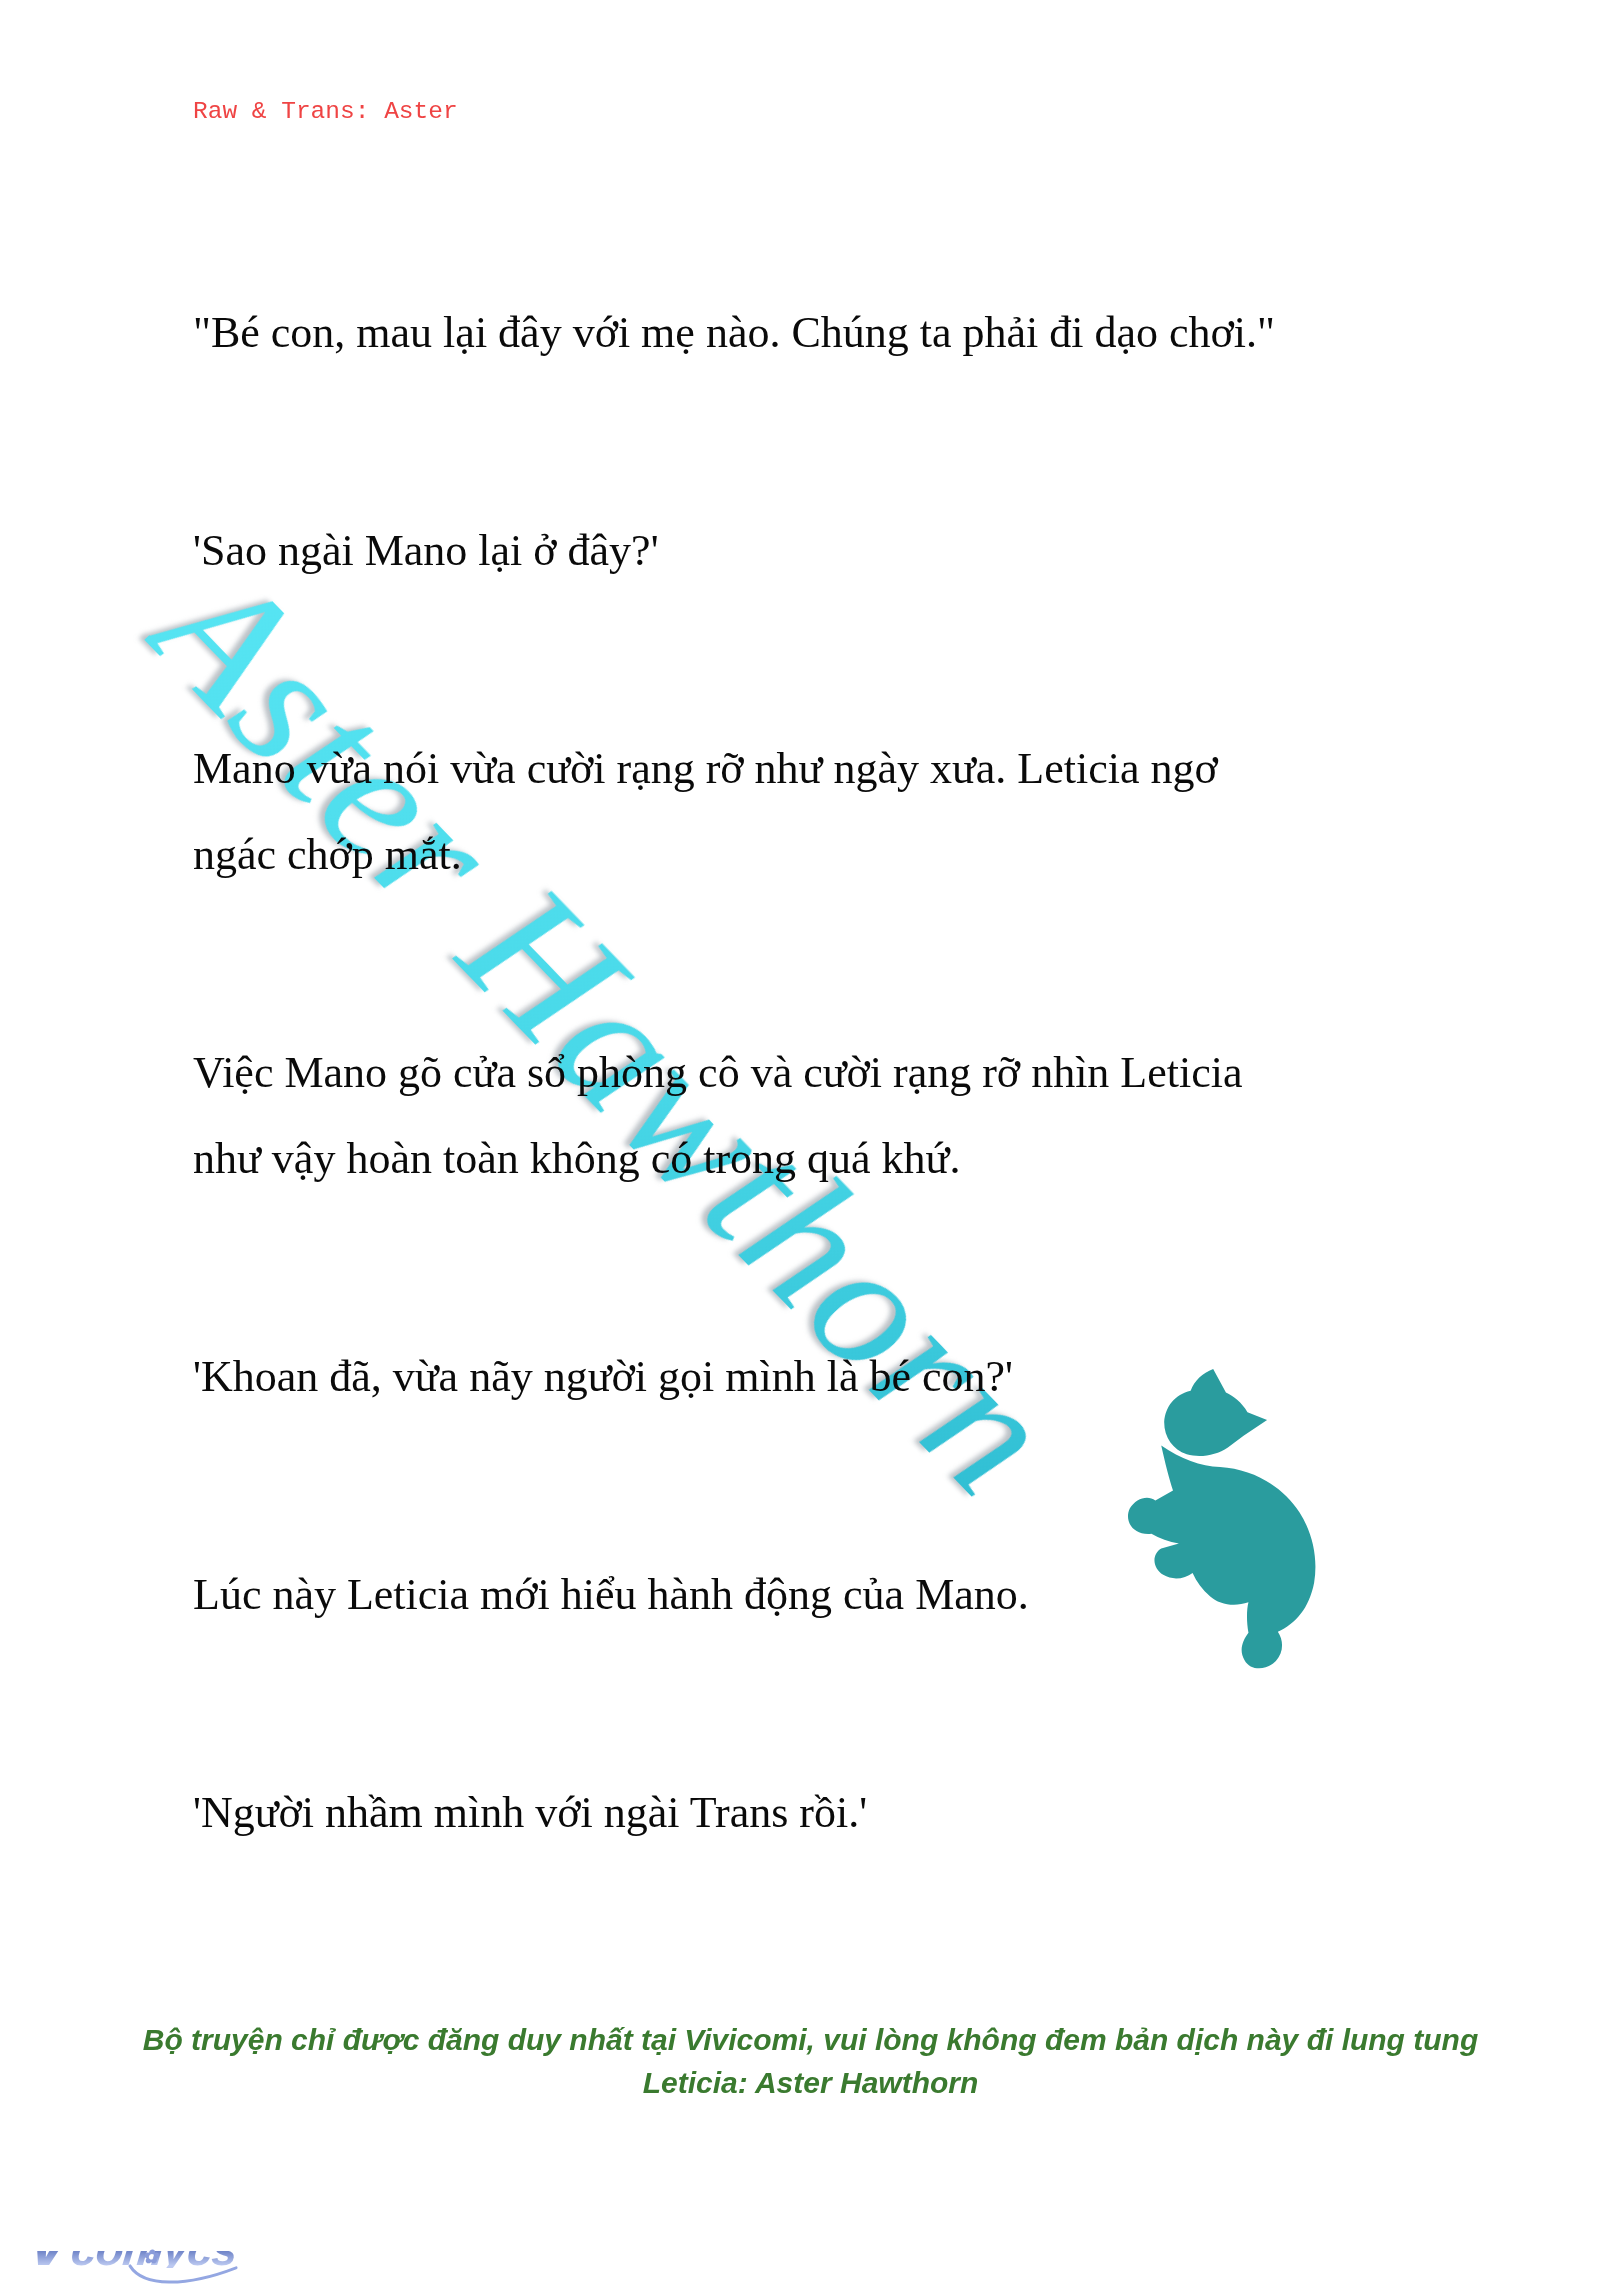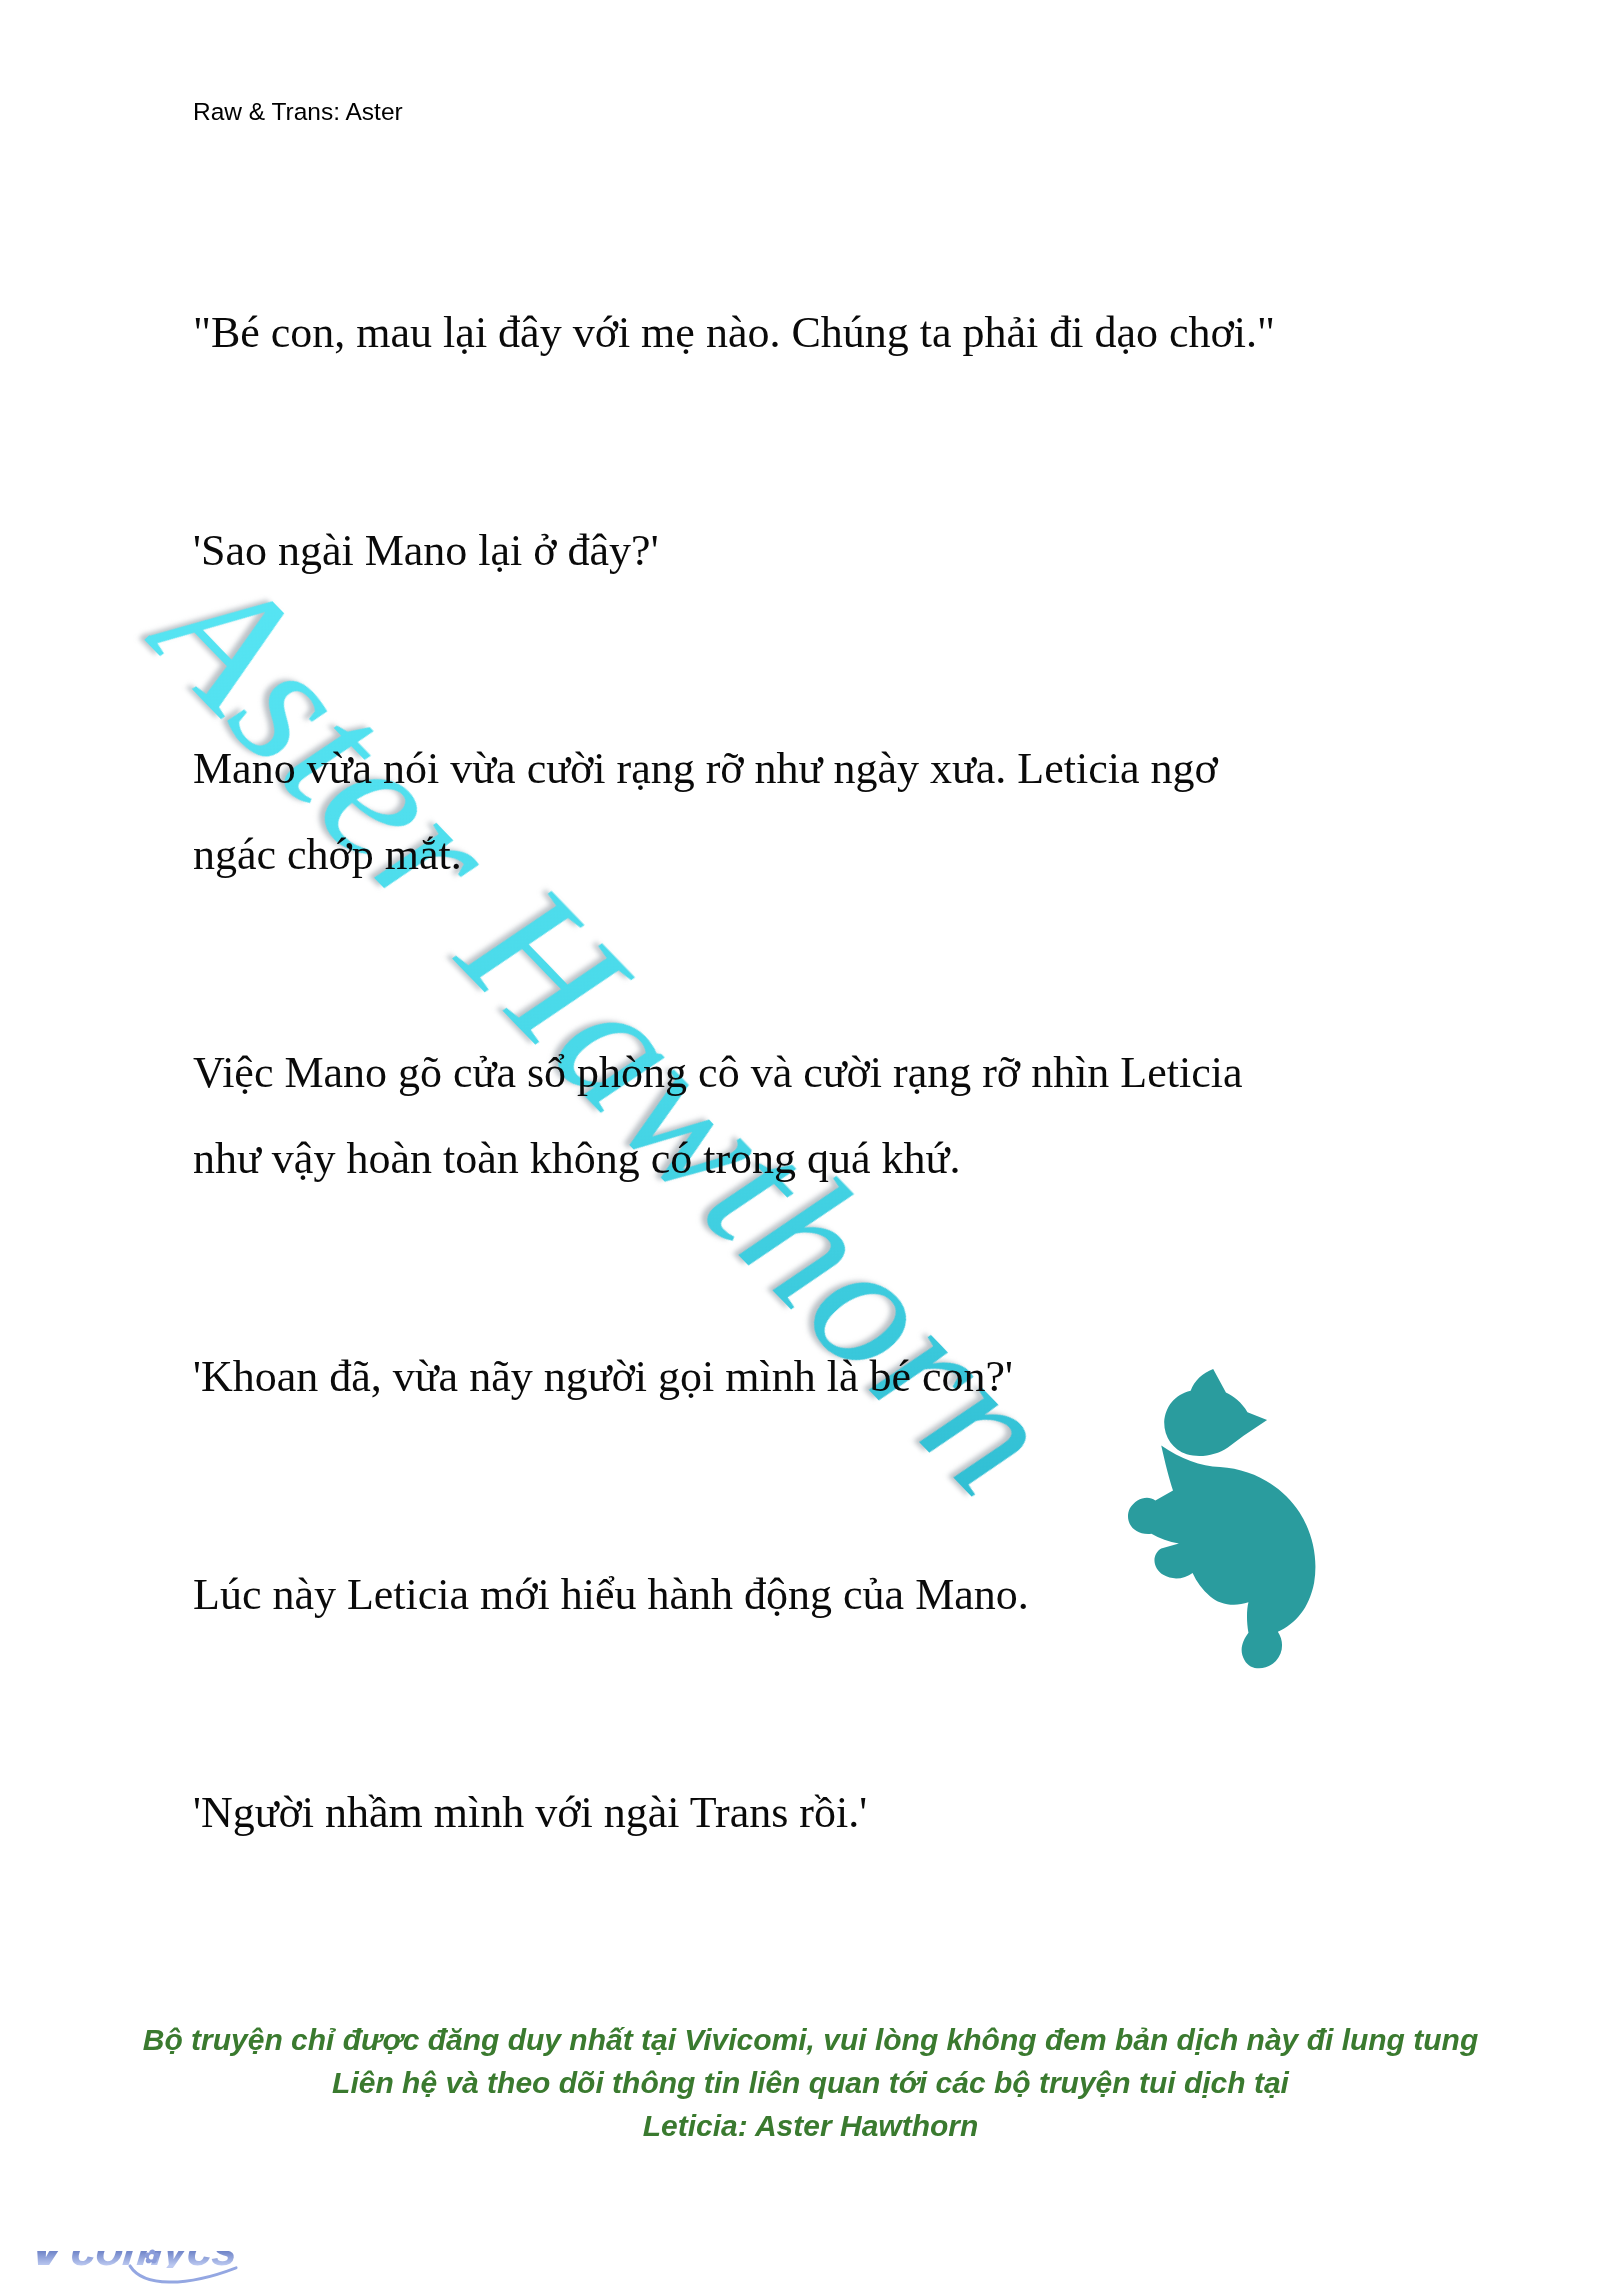--- a/index.html
+++ b/index.html
@@ -6,22 +6,22 @@
   body {
     width:1621px; height:2293px;
     background:#ffffff;
     position:relative;
     overflow:hidden;
     font-family:"Liberation Serif", serif;
   }
 
   .header-credit {
     position:absolute; left:193px; top:98px;
-    font-family:Liberation Sans, sans-serif;
-    font-size:24.5px; color:#000000;
+    font-family:Liberation Mono, monospace;
+    font-size:24.5px; color:#ef4444;
     z-index:3; white-space:nowrap;
   }
 
   .content {
     position:absolute; left:193px; top:290px; width:1245px;
     z-index:3;
   }
   .para { margin:0 0 132px 0; }
   .para .line {
     font-size:44px; line-height:86px; color:#0a0a0a;
@@ -143,21 +143,20 @@
   <div class="para">
     <div class="line">Lúc này Leticia mới hiểu hành động của Mano.</div>
   </div>
   <div class="para">
     <div class="line">'Người nhầm mình với ngài Trans rồi.'</div>
   </div>
 </div>
 
 <div class="footer-notice">
   <div>Bộ truyện chỉ được đăng duy nhất tại Vivicomi, vui lòng không đem bản dịch này đi lung tung</div>
-  <div>Liên hệ và theo dõi thông tin liên quan tới các bộ truyện tui dịch tại</div>
   <div>Leticia: Aster Hawthorn</div>
 </div>
 
 <div class="logo">
   <span class="logo-text">
     <span class="logo-v">V</span><span class="logo-rest">comycs</span>
   </span>
   <span class="logo-flower">✿</span>
   <svg class="logo-swash" width="118" height="29" viewBox="0 0 120 30" aria-hidden="true">
     <path d="M2,4 C18,26 62,26 112,6" fill="none" stroke="#94a7e2" stroke-width="3" stroke-linecap="round"></path>

